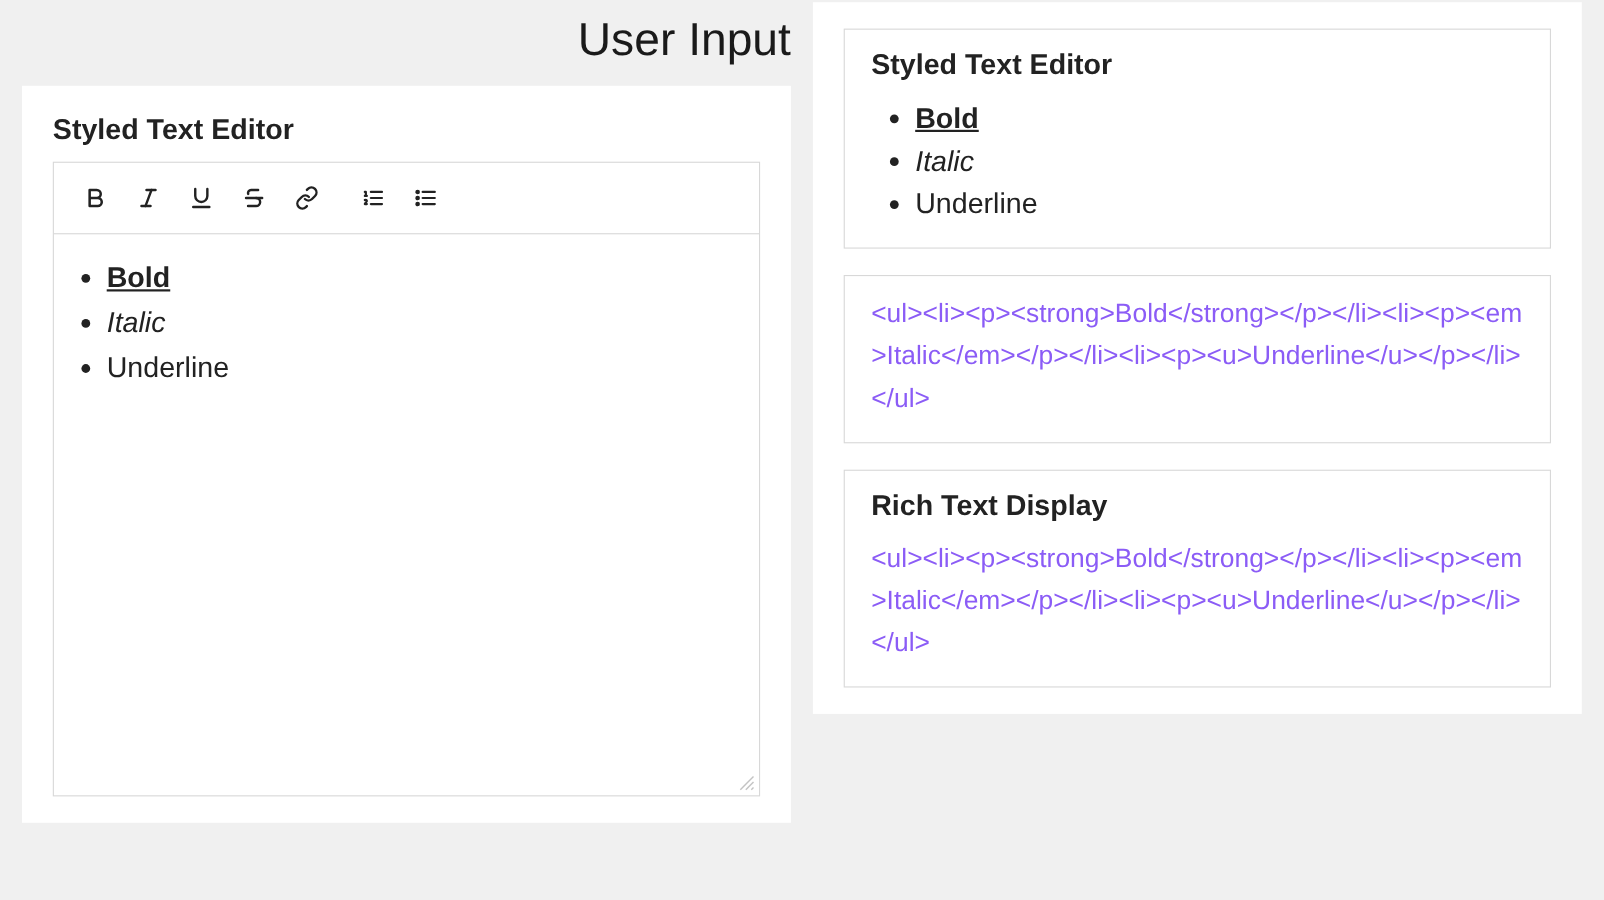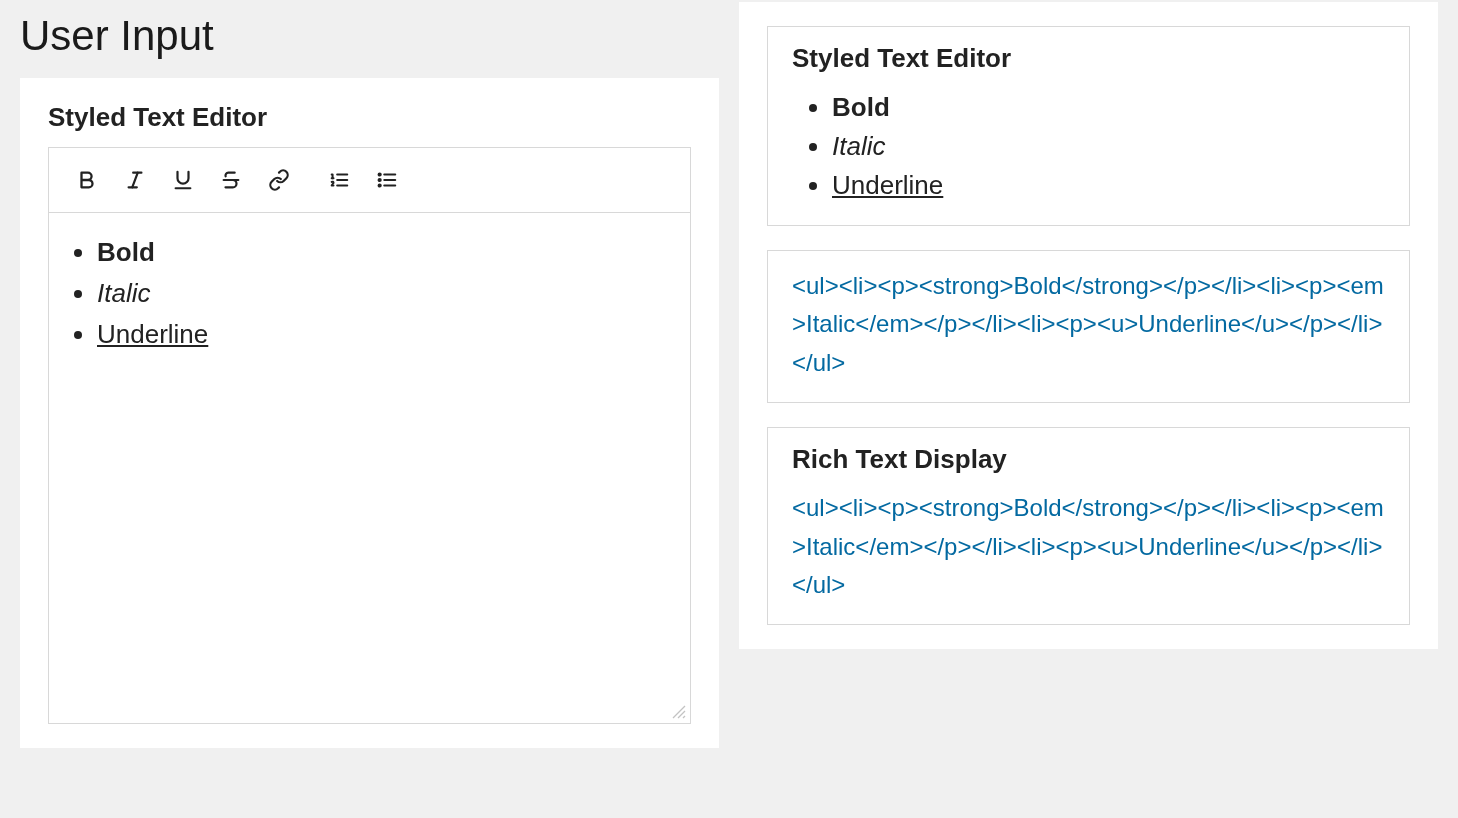--- a/index.html
+++ b/index.html
@@ -14,21 +14,21 @@
     gap: 20px;
     padding: 2px 20px 20px 20px;
     width: 100%;
   }
   .col {
     flex: 1 1 0;
     display: flex;
     flex-direction: column;
   }
   .col-heading {
-    text-align: left;
+    text-align: right;
     font-size: 42px;
     font-weight: 400;
     margin: 10px 0 18px 0;
     color: #1a1a1a;
   }
   .panel {
     background: #fff;
     padding: 24px 28px 24px 28px;
   }
   .card {
@@ -86,26 +86,26 @@
     height: 16px;
     opacity: .5;
   }
   .right-panel .card ul { margin: 0 0 0 40px; padding: 0; font-size: 26px; line-height: 1.5; }
   .right-panel .card li { margin: 0; }
   .right-panel .card li span { }
   .code-text {
     font-size: 24px;
     line-height: 1.6;
     word-break: break-all;
-    color: #0369a1;
+    color: #8b5cf6;
     margin: 0;
   }
-  .bold { font-weight: 700; }
+  .bold { font-weight: 700; text-decoration: underline; }
   .italic { font-style: italic; text-align: center; }
-  .underline { text-decoration: underline; }
+  .underline { }
 </style>
 </head>
 <body>
 
 <div class="wrap">
 
   <div class="col">
     <h1 class="col-heading">User Input</h1>
 
     <div class="panel">

